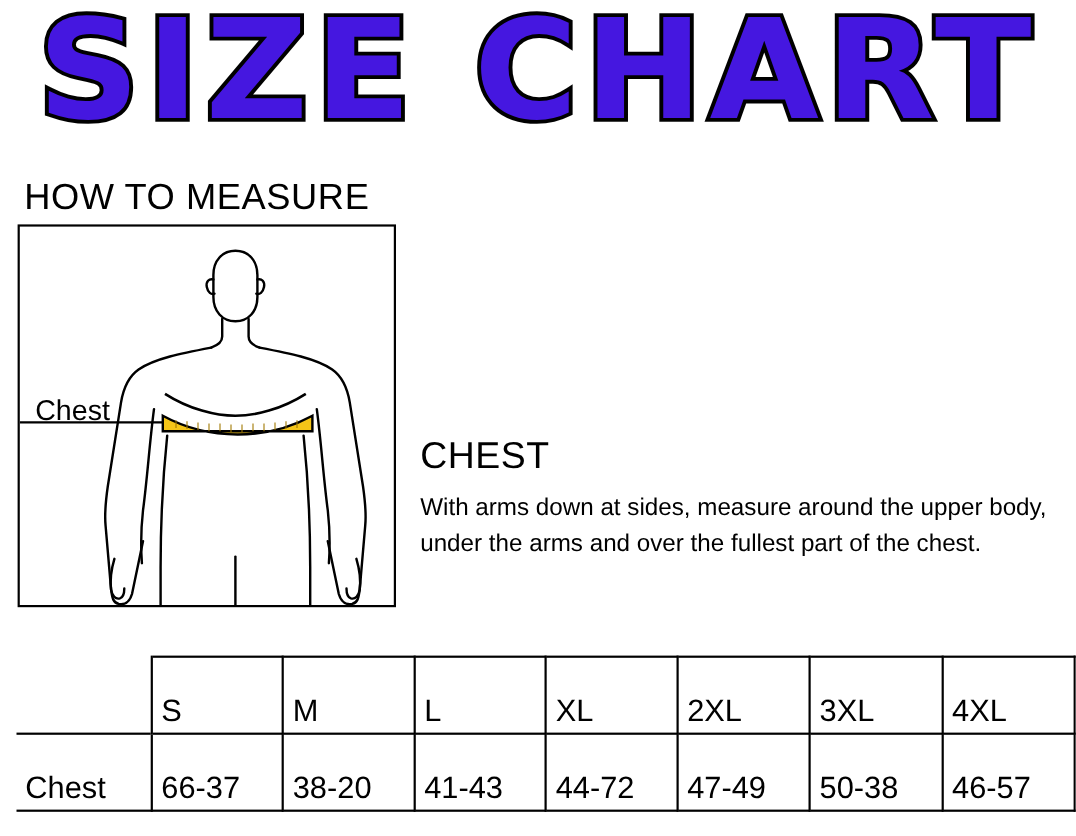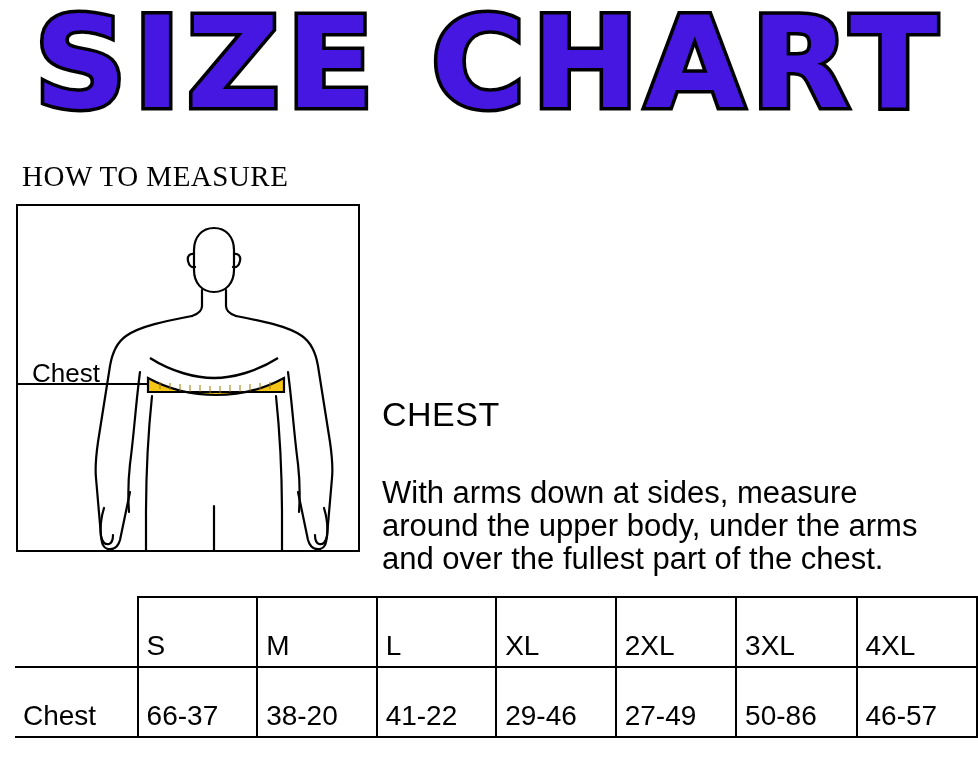--- a/index.html
+++ b/index.html
@@ -34,23 +34,23 @@
     white-space: nowrap;
     transform: scaleX(1.02);
     transform-origin: center top;
   }
 
   
   .how-label {
     position: absolute;
     left: 22px;
     top: 160px;
-    font-size: 29px;
+    font-size: 33px;
     letter-spacing: 0.5px;
-    font-family: Liberation Serif, serif;
+    font-family: Liberation Sans, sans-serif;
   }
 
   .figure-box {
     position: absolute;
     left: 16px;
     top: 204px;
     width: 344px;
     height: 348px;
     border: 2px solid #000000;
     box-sizing: border-box;
@@ -75,23 +75,23 @@
   .chest-heading {
     position: absolute;
     left: 382px;
     top: 395px;
     font-size: 34px;
     letter-spacing: 0.5px;
   }
   .chest-desc {
     position: absolute;
     left: 382px;
-    top: 476px;
+    top: 444px;
     width: 580px;
-    font-size: 31px;
+    font-size: 22px;
     line-height: 33px;
   }
 
   
   .size-table {
     position: absolute;
     left: 15px;
     top: 596px;
     border-collapse: collapse;
     table-layout: fixed;
@@ -193,20 +193,20 @@
       <td class="cell">L</td>
       <td class="cell">XL</td>
       <td class="cell">2XL</td>
       <td class="cell">3XL</td>
       <td class="cell">4XL</td>
     </tr>
     <tr>
       <td class="rowlabel">Chest</td>
       <td class="cell">66-37</td>
       <td class="cell">38-20</td>
-      <td class="cell">41-22</td>
-      <td class="cell">29-46</td>
-      <td class="cell">27-49</td>
-      <td class="cell">50-86</td>
+      <td class="cell">41-43</td>
+      <td class="cell">44-72</td>
+      <td class="cell">47-49</td>
+      <td class="cell">50-38</td>
       <td class="cell">46-57</td>
     </tr>
   </tbody>
 </table>
 
 </body></html>

